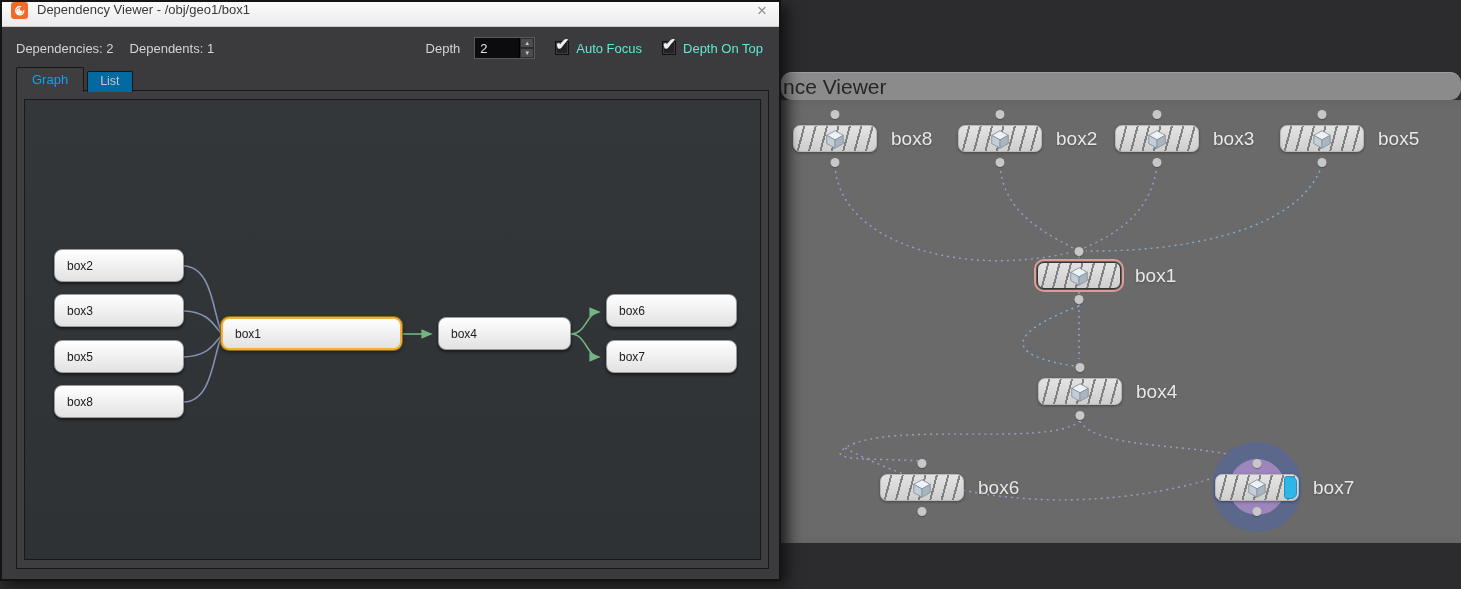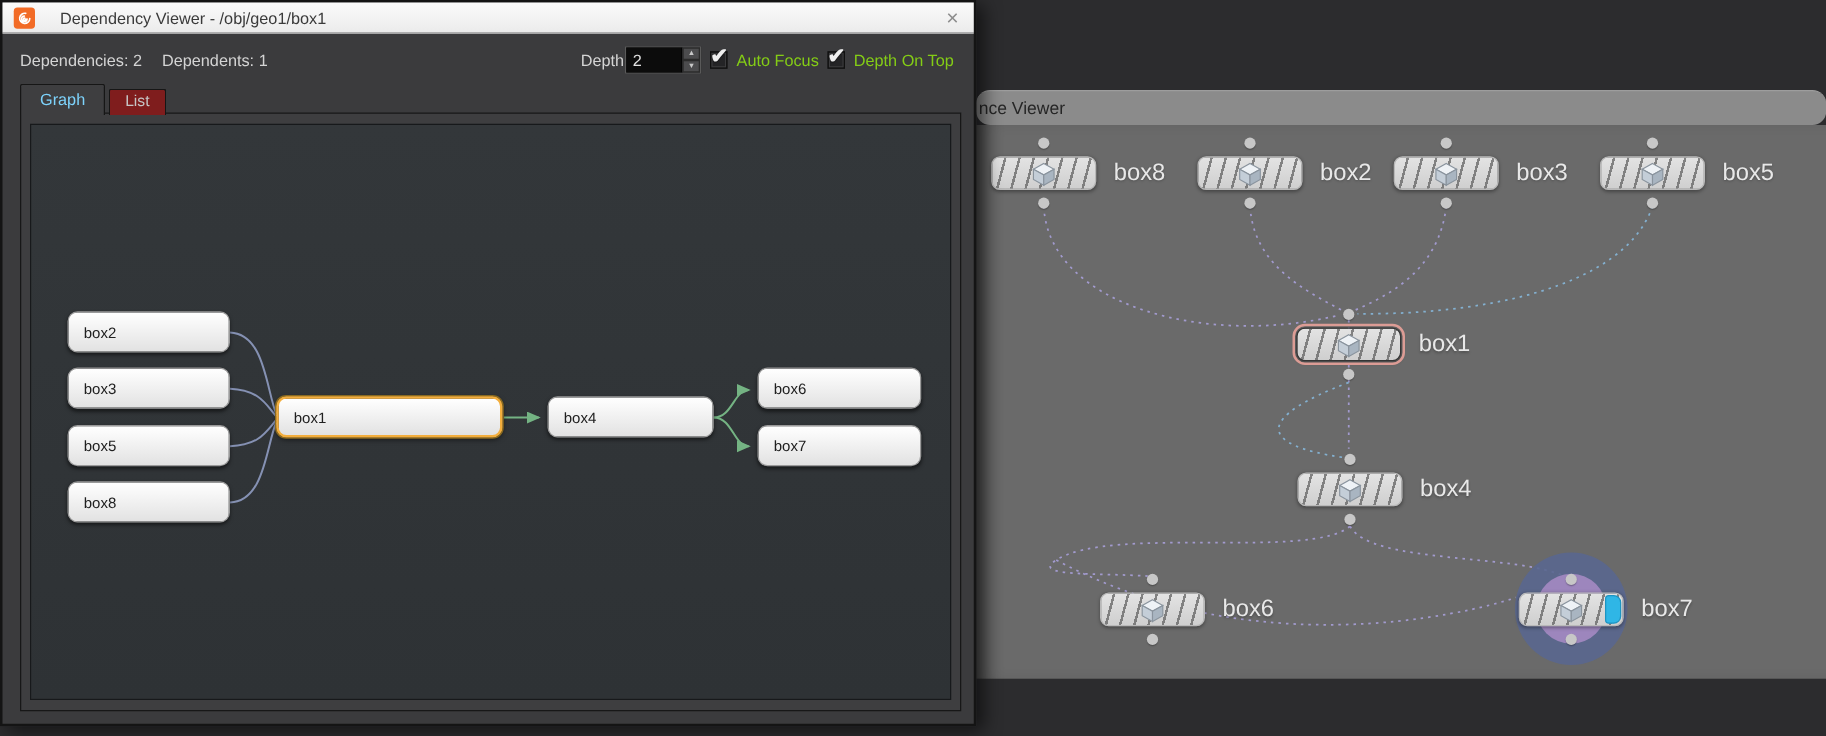--- a/index.html
+++ b/index.html
@@ -3,21 +3,21 @@
 <meta charset="utf-8">
 <style>
   * { margin:0; padding:0; box-sizing:border-box; }
   html,body { width:1461px; height:589px; overflow:hidden; background:#2c2c2e;
               font-family:"Liberation Sans", sans-serif; }
   .stage { position:relative; width:1461px; height:589px; }
 
   
   .net-panel { position:absolute; left:781px; top:72px; width:680px; height:471px; }
   .net-titlebar { position:relative; height:28px; background:#8b8b8b; border-top:1px solid #9d9d9d;
-                  color:#262626; font-size:14px; line-height:27px; padding-left:2px;
+                  color:#262626; font-size:21px; line-height:27px; padding-left:2px;
                   font-weight:400; overflow:hidden;border-radius:11px; }
   .net-canvas { position:relative; width:100%; height:443px; background:#6a6a6a;
                 box-shadow: inset 14px 0 18px -12px rgba(0,0,0,.45); overflow:hidden; }
   .net-edges { position:absolute; left:0; top:0; }
 
   .nnode { position:absolute; width:84px; height:27px; }
   .pill { position:absolute; left:0; top:0; width:84px; height:27px; border-radius:7px;
           background:
             repeating-linear-gradient(105deg, rgba(110,110,110,0) 0 9px, rgba(98,98,98,.75) 9px 11px),
             linear-gradient(#e3e3e3,#cfcfcf);
@@ -34,51 +34,51 @@
   .glow-outer { position:absolute; width:90px; height:90px; border-radius:50%;
                 background:#5a678f; opacity:.9; }
   .glow-inner { position:absolute; width:56px; height:56px; border-radius:50%;
                 background:#a188c0; opacity:.95; }
 
   
   .dialog { position:absolute; left:0; top:0; width:781px; height:581px;
             background:#3b3b3d; border:2px solid #141414;
             box-shadow:6px 4px 14px rgba(0,0,0,.6); }
   .titlebar { height:25px; background:linear-gradient(#fbfbfb,#ebebeb);
-              border-bottom:1px solid #c9c9c9; display:flex; align-items:center;
-              padding:0 9px; gap:20px; }
+              border-bottom:1px solid #c9c9c9; display:flex; 
+              padding:0 9px; gap:9px; }
   .logo { width:17px; height:17px; background:#f26b26; border-radius:3px;
           display:flex; align-items:center; justify-content:center; flex:0 0 auto; }
   .title-text { font-size:13px; color:#3a3a3a; }
   .close-btn { margin-left:auto; color:#8e8e8e; font-size:17px; line-height:1;
                padding:0 3px; cursor:default; }
 
   .toolbar { height:42px; display:flex; align-items:center; padding:0 14px;
              color:#d4d4d4; font-size:13px; }
   .stat { margin-right:16px; }
-  .tb-right { margin-left:auto; display:flex; align-items:center; gap:1px; padding-right:2px; }
+  .tb-right { margin-left:auto; display:flex; align-items:center; gap:14px; padding-right:2px; }
   .depth-label { color:#d4d4d4; }
   .depth-widget { display:flex; border:1px solid #5a5a5a; background:#0c0c0c; height:22px; }
   .depth-input { width:44px; height:100%; background:#0c0c0c; border:none; outline:none;
                  color:#e2e2e2; font-size:13px; padding:0 5px; font-family:"Liberation Sans",sans-serif; }
   .spinner { width:15px; display:flex; flex-direction:column; border-left:1px solid #000; }
   .spin { flex:1; background:#4c4c4e; color:#c9c9c9; font-size:6px; line-height:1;
           display:flex; align-items:center; justify-content:center; border:1px solid #2b2b2b; }
   .cb-group { display:flex; align-items:center; gap:7px; margin-left:6px; }
   .checkbox { position:relative; width:14px; height:14px; background:#242426;
               border:1px solid #101010; box-shadow:inset 0 0 0 1px #3c3c3e; }
   .checkmark { position:absolute; left:-1px; top:-8px; color:#efefef; font-size:17px;
                font-weight:bold; text-shadow:0 1px 1px rgba(0,0,0,.5); }
-  .cb-label { color:#84cc16; }
+  .cb-label { color:#5eead4; }
 
   .tabs { display:flex; align-items:flex-end; padding-left:14px; height:23px; }
   .tab { border:1px solid #161616; border-bottom:none; border-radius:2px 2px 0 0;
-         font-size:13px; color:#7dd3fc; padding:4px 15px 5px; background:#3e3e40;
+         font-size:13px; color:#0ea5e9; padding:4px 15px 5px; background:#3e3e40;
          position:relative; z-index:2; }
-  .tab-inactive { background:#7f1d1d; color:#c6c6c6; padding:2px 12px 4px; margin-left:3px;
+  .tab-inactive { background:#0369a1; color:#c6c6c6; padding:2px 12px 4px; margin-left:3px;
                   z-index:1; font-size:12.5px; }
 
   .groupframe { position:absolute; left:14px; top:88px; width:753px; height:479px;
                 border:1px solid #171717; background:#3e3e40; }
   .gcanvas { position:absolute; left:7px; top:8px; width:737px; height:461px;
              background:linear-gradient(#33373a,#2e3235); border:1px solid #17191b; }
   .gedges { position:absolute; left:0; top:0; }
   .gnode { position:absolute; height:33px; background:linear-gradient(#ffffff,#e2e2e2);
            border:1px solid #9a9a9a; border-radius:8px; box-shadow:0 2px 3px rgba(0,0,0,.5);
            color:#202020; font-size:12px; display:flex; align-items:center; padding-left:12px; }

